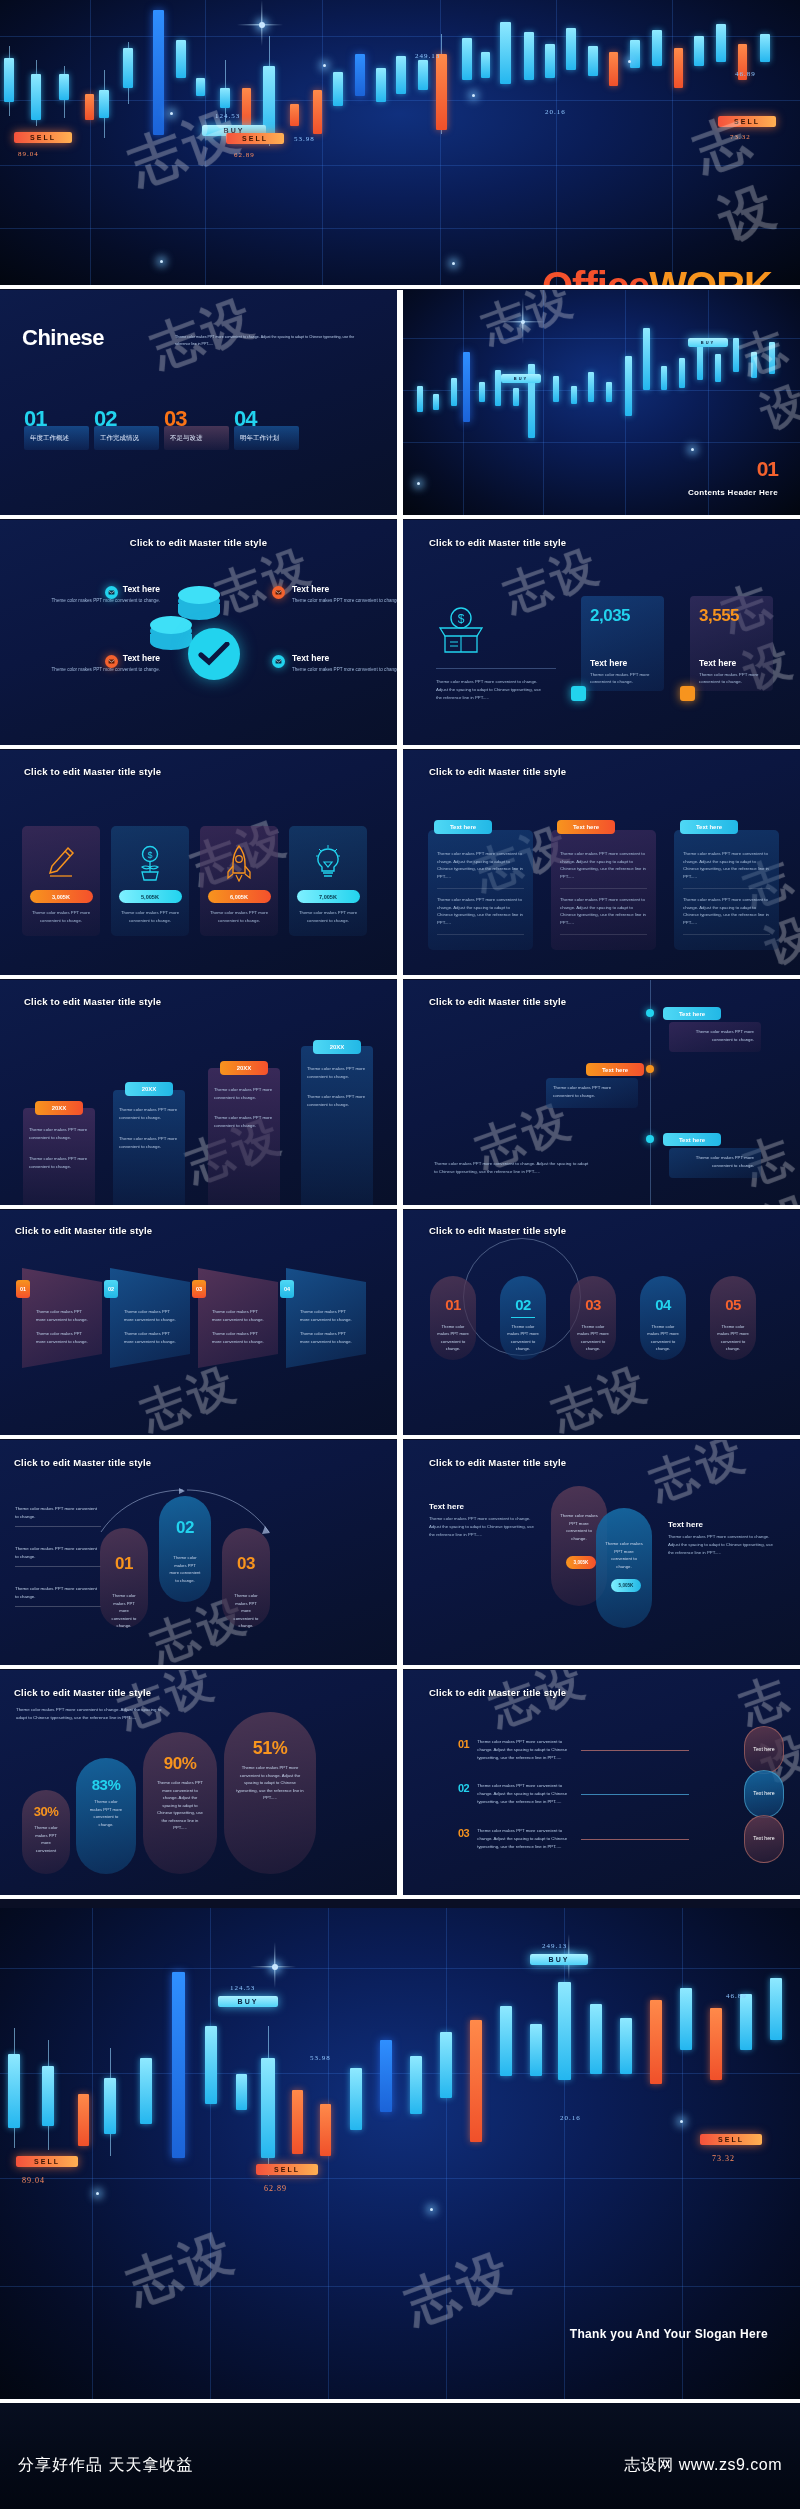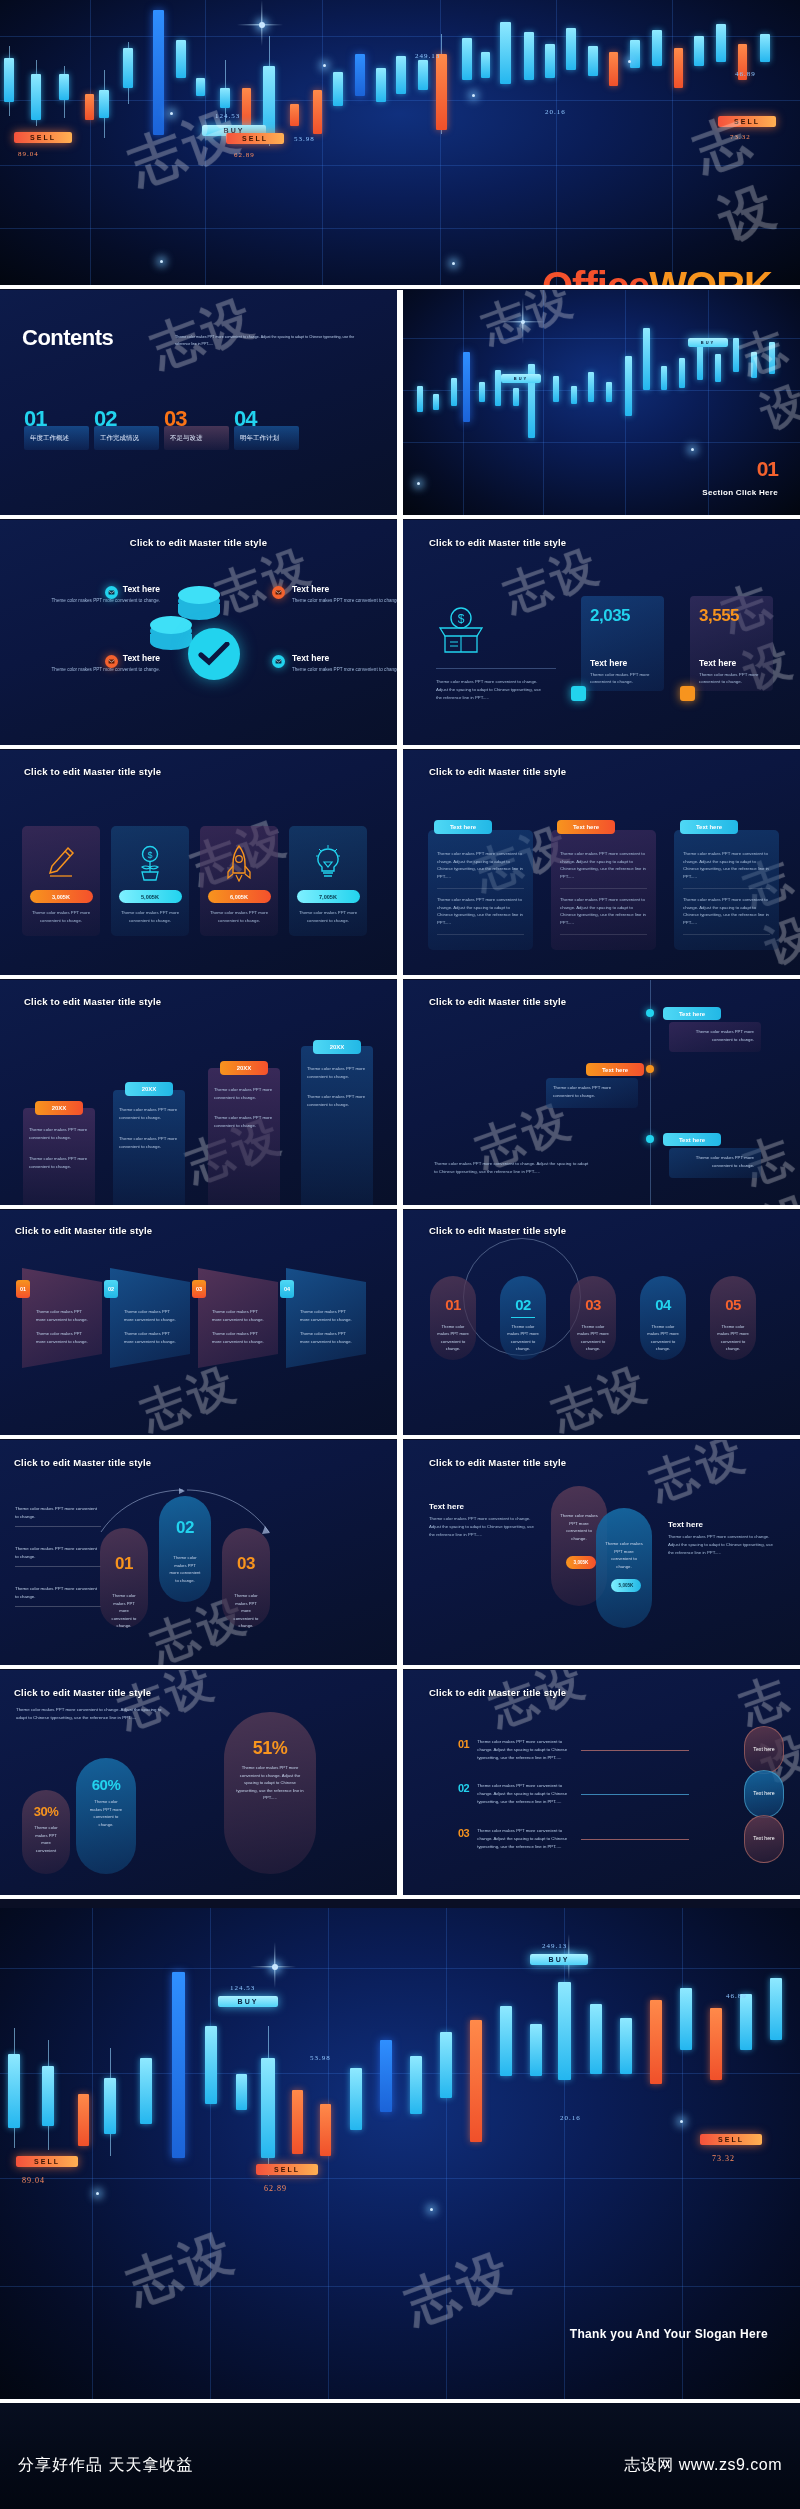--- a/index.html
+++ b/index.html
@@ -279,21 +279,21 @@
       <div class="wm" style="left:706px;top:100px;font-size:54px">志设</div>
     </div>
     <div class="cover-title">
       <span class="c1">Office</span><span class="c2">WORK</span>
     </div>
 
   </div>
 
   <div class="slide half lefthalf" id="contents">
     <div class="wm" style="left:150px;top:10px;font-size:50px">志设</div>
-    <div class="contents-h">Contents</div>
+    <div class="contents-h">Chinese</div>
     <div class="contents-desc">Theme color makes PPT more convenient to change. Adjust the spacing to adapt to Chinese typesetting, use the reference line in PPT.....</div>
     <div class="cnum-wrap" style="left:24px">
       <div class="cnum">
         <div class="n cy">01</div>
         <div class="box bx-cy">
             <span>年度工作概述</span>
           </div>
       </div>
       <div class="cnum">
         <div class="n cy">02</div>
@@ -348,21 +348,21 @@
       <div class="cndl up" style="left:366px;top:52px;width:6px;height:32px"></div>
       <div class="star big" style="left:118px;top:30px;width:4px;height:4px"></div>
       <div class="star" style="left:288px;top:158px;width:3px;height:3px"></div>
       <div class="star" style="left:14px;top:192px;width:3px;height:3px"></div>
       <div class="tagbuy" style="left:98px;top:84px;width:40px;font-size:4px">BUY</div>
       <div class="tagbuy" style="left:285px;top:48px;width:40px;font-size:4px">BUY</div>
       <div class="wm" style="left:78px;top:-6px;font-size:44px">志设</div>
       <div class="wm" style="left:348px;top:30px;font-size:44px">志设</div>
     </div>
     <div class="sec-num">01</div>
-    <div class="sec-lbl">Section Click Here</div>
+    <div class="sec-lbl">Contents Header Here</div>
   </div>
 
   <div class="slide half lefthalf" id="s3">
     <div class="wm" style="left:215px;top:30px">志设</div>
     <div class="mtitle s3t">Click to edit Master title style</div>
     <div class="tcell r" style="left:48px;top:64px">
       <div class="h">Text here</div>
       <div class="p">Theme color makes PPT more convenient to change.</div>
     </div>
     <div class="bdg cyan" style="left:105px;top:66px">
@@ -690,22 +690,26 @@
 
   <div class="slide half lefthalf" id="s13">
     <div class="wm" style="left:118px;top:-4px">志设</div>
     <div class="mtitle" style="left:14px;top:17px;font-size:9.5px">Click to edit Master title style</div>
     <div style="position:absolute;left:16px;top:36px;width:150px;font-size:4.4px;color:#b2c6e3;line-height:1.9">Theme color makes PPT more convenient to change. Adjust the spacing to adapt to Chinese typesetting, use the reference line in PPT.....</div>
     <div class="pov" style="left:22px;top:120px;width:48px;height:84px;padding-top:14px;background:linear-gradient(170deg,rgba(84,58,86,.85),rgba(46,32,62,.5))">
       <div class="n" style="font-size:13px;color:#f7941e">30%</div>
       <p>Theme color makes PPT more convenient</p>
     </div>
     <div class="pov" style="left:76px;top:88px;width:60px;height:116px;padding-top:18px;background:linear-gradient(170deg,rgba(22,106,164,.9),rgba(14,62,112,.6))">
-      <div class="n" style="font-size:15px;color:#22d3ee">60%</div>
-      <p>Theme color makes PPT more convenient to change.</p>
+      <div class="n" style="font-size:15px;color:#22d3ee">83%</div>
+      <p>Theme color makes PPT more convenient to change.</p>
+    </div>
+    <div class="pov" style="left:143px;top:62px;width:74px;height:142px;padding-top:22px;background:linear-gradient(170deg,rgba(84,58,86,.85),rgba(46,32,62,.5))">
+      <div class="n" style="font-size:17px;color:#f7941e">90%</div>
+      <p>Theme color makes PPT more convenient to change. Adjust the spacing to adapt to Chinese typesetting, use the reference line in PPT.....</p>
     </div>
     <div class="pov" style="left:224px;top:42px;width:92px;height:162px;padding-top:26px;background:linear-gradient(170deg,rgba(84,58,86,.85),rgba(46,32,62,.5))">
       <div class="n" style="font-size:18px;color:#f7941e">51%</div>
       <p>Theme color makes PPT more convenient to change. Adjust the spacing to adapt to Chinese typesetting, use the reference line in PPT.....</p>
     </div>
   </div>
 
   <div class="slide half righthalf" id="s14">
     <div class="wm" style="left:86px;top:-6px">志设</div>
     <div class="wm" style="left:348px;top:-2px">志设</div>

